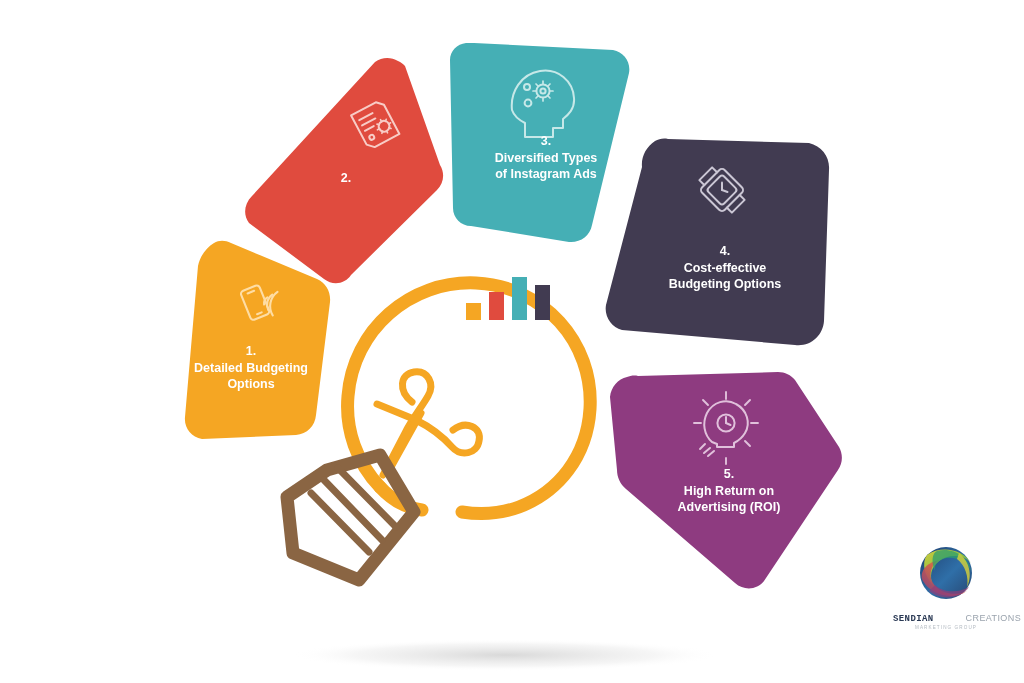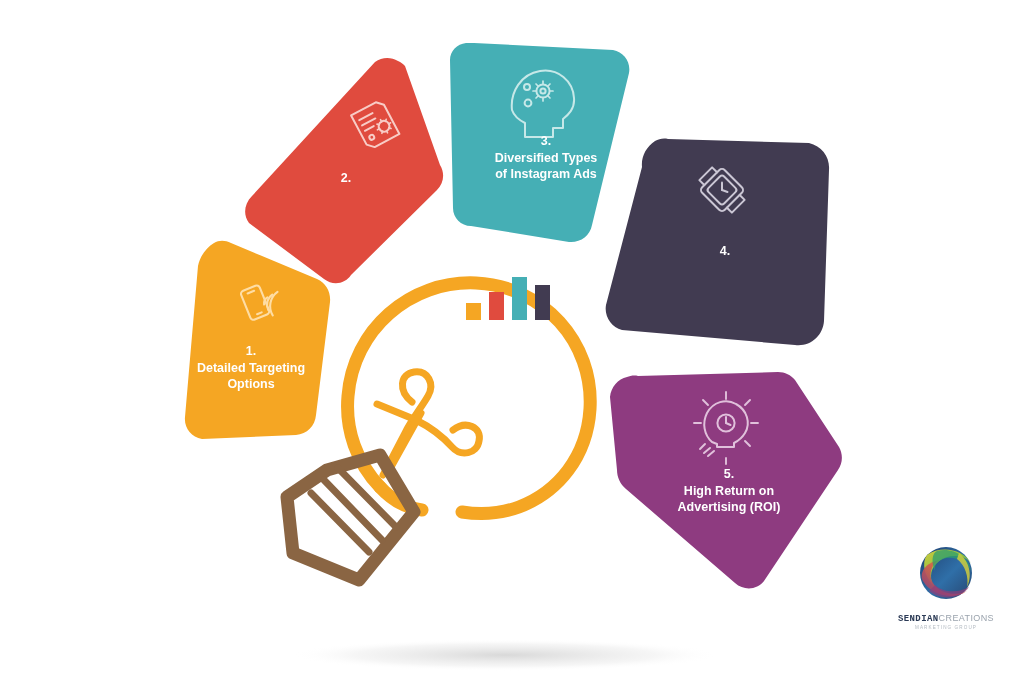--- a/index.html
+++ b/index.html
@@ -65,21 +65,21 @@
     position: absolute;
     left: 0;
     top: 80px;
     width: 106px;
     text-align: center;
     font-size: 9px;
     letter-spacing: 0.4px;
     font-family: "Liberation Sans", sans-serif;
   }
   #logo-word-a { color: #2b3a55; font-weight: bold; font-family: Liberation Mono, monospace; }
-  #logo-word-b { color: #9aa3ad; font-weight: normal; }
+  #logo-word-b { color: #9aa3ad; font-weight: normal; padding-left: 32px; }
   #logo-tagline {
     position: absolute;
     left: 0;
     top: 92px;
     width: 106px;
     text-align: center;
     font-size: 4.6px;
     letter-spacing: 1.1px;
     color: #b3bac1;
     font-family: "Liberation Sans", sans-serif;
@@ -319,36 +319,38 @@
         <rect x="466" y="303" width="15" height="17" fill="#F5A623"></rect>
         <rect x="489" y="292" width="15" height="28" fill="#E04B3E"></rect>
         <rect x="512" y="277" width="15" height="43" fill="#45AFB5"></rect>
         <rect x="535" y="285" width="15" height="35" fill="#413B51"></rect>
       </g>
     </g>
   </svg>
 
   <div class="seg-text" style="left:181px; top:343px; width:140px;">
     <span class="seg-num">1.</span>
-    <span class="seg-label">Detailed Targeting
+    <span class="seg-label">Detailed Budgeting
 Options</span>
   </div>
 
   <div class="seg-text" style="left:266px; top:170px; width:160px;">
     <span class="seg-num">2.</span>
   </div>
 
   <div class="seg-text" style="left:466px; top:133px; width:160px;">
     <span class="seg-num">3.</span>
     <span class="seg-label">Diversified Types
 of Instagram Ads</span>
   </div>
 
   <div class="seg-text" style="left:645px; top:243px; width:160px;">
     <span class="seg-num">4.</span>
+    <span class="seg-label">Cost-effective
+Budgeting Options</span>
   </div>
 
   <div class="seg-text" style="left:649px; top:466px; width:160px;">
     <span class="seg-num">5.</span>
     <span class="seg-label">High Return on
 Advertising (ROI)</span>
   </div>
 
   <div id="logo">
     <svg id="logo-mark" viewBox="0 0 78 78">

